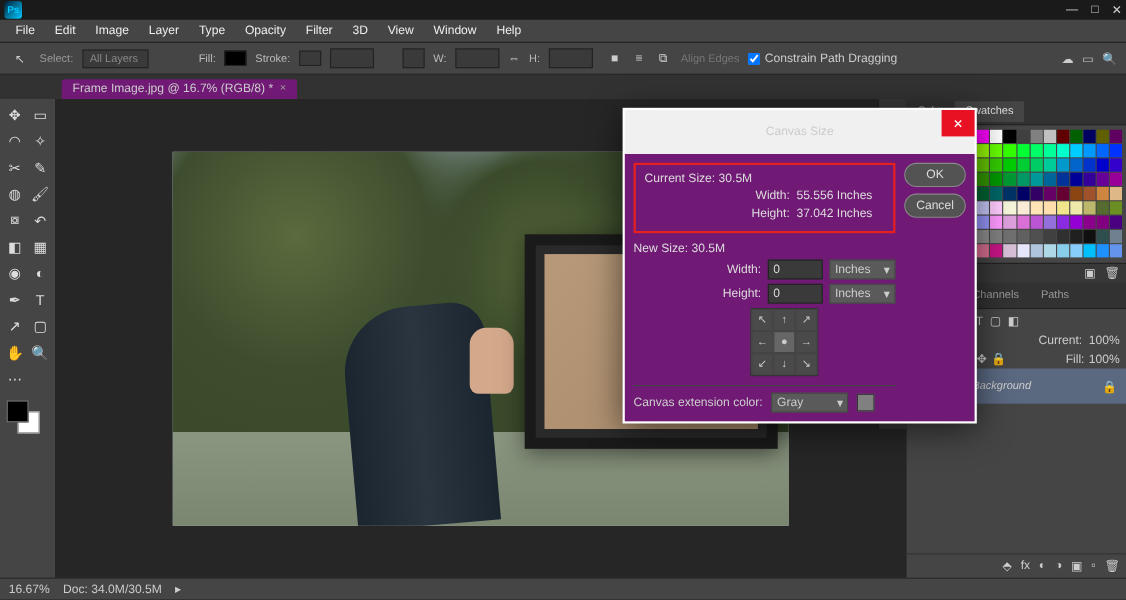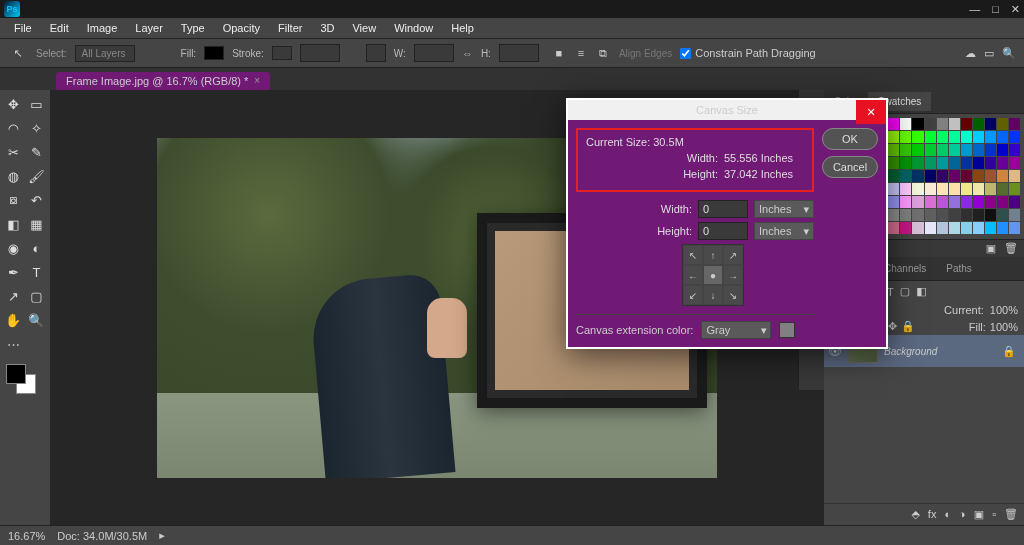--- a/index.html
+++ b/index.html
@@ -48,21 +48,21 @@
 .sw-c{width:12px;height:12px}
 .rpanel .section{flex:0 0 auto;background:#383838;border-top:1px solid #222}
 .layers-panel{flex:1;background:#454545;display:flex;flex-direction:column}
 .layer-row{display:flex;align-items:center;padding:4px;gap:6px;background:#5a6880}
 .layer-row .eye{width:14px;text-align:center}
 .layer-row .thumb{width:30px;height:24px;background:linear-gradient(135deg,#6a7a5a,#4a5a3a);border:1px solid #666}
 .layer-row .name{font-style:italic;font-size:10px}
 .layer-row .lock{margin-left:auto;margin-right:4px}
 .statusbar{height:20px;background:#454545;display:flex;align-items:center;padding:0 8px;gap:12px;font-size:10px;color:#bbb;border-top:1px solid #222}
 .dialog{position:absolute;left:566px;top:98px;width:322px;background:#fff;padding:2px;box-shadow:0 6px 30px rgba(0,0,0,0.6)}
-.dlg-title{height:20px;background:#f0f0f0;display:flex;align-items:center;justify-content:center;font-size:12px;color:#333;position:relative}
+.dlg-title{height:40px;background:#f0f0f0;display:flex;align-items:center;justify-content:center;font-size:12px;color:#333;position:relative}
 .dlg-close{position:absolute;right:0;top:0;width:30px;height:24px;background:#e81123;color:#fff;display:flex;align-items:center;justify-content:center;font-size:11px}
 .dlg-body{background:#701a75;padding:8px;display:flex;gap:8px}
 .dlg-left{flex:1}
 .dlg-right{width:56px;display:flex;flex-direction:column;gap:6px}
 .dlg-btn{height:22px;border:1px solid #888;border-radius:11px;background:#535353;color:#ddd;display:flex;align-items:center;justify-content:center;font-size:11px}
 .redbox{border:2px solid #e62020;padding:6px 8px;margin-bottom:8px}
 .dlg-sec{margin-bottom:8px}
 .dlg-lbl{font-size:11px;color:#ddd;margin-bottom:4px}
 .dlg-row{display:flex;align-items:center;gap:6px;margin-bottom:4px;justify-content:flex-end}
 .dlg-row .k{font-size:11px;color:#ddd;text-align:right}
@@ -434,20 +434,21 @@
         <div class="dlg-row">
           <span class="k">Width:</span>
           <span class="v">55.556 Inches</span>
         </div>
         <div class="dlg-row">
           <span class="k">Height:</span>
           <span class="v">37.042 Inches</span>
         </div>
       </div>
       <div class="dlg-sec">
+        <div class="dlg-lbl">New Size: 30.5M</div>
         <div class="dlg-row">
           <span class="k">Width:</span>
           <input class="inp" value="0" style="">
           <div class="unit">
               <span>Inches</span>
               <span>▾</span>
             </div>
         </div>
         <div class="dlg-row">
           <span class="k">Height:</span>

